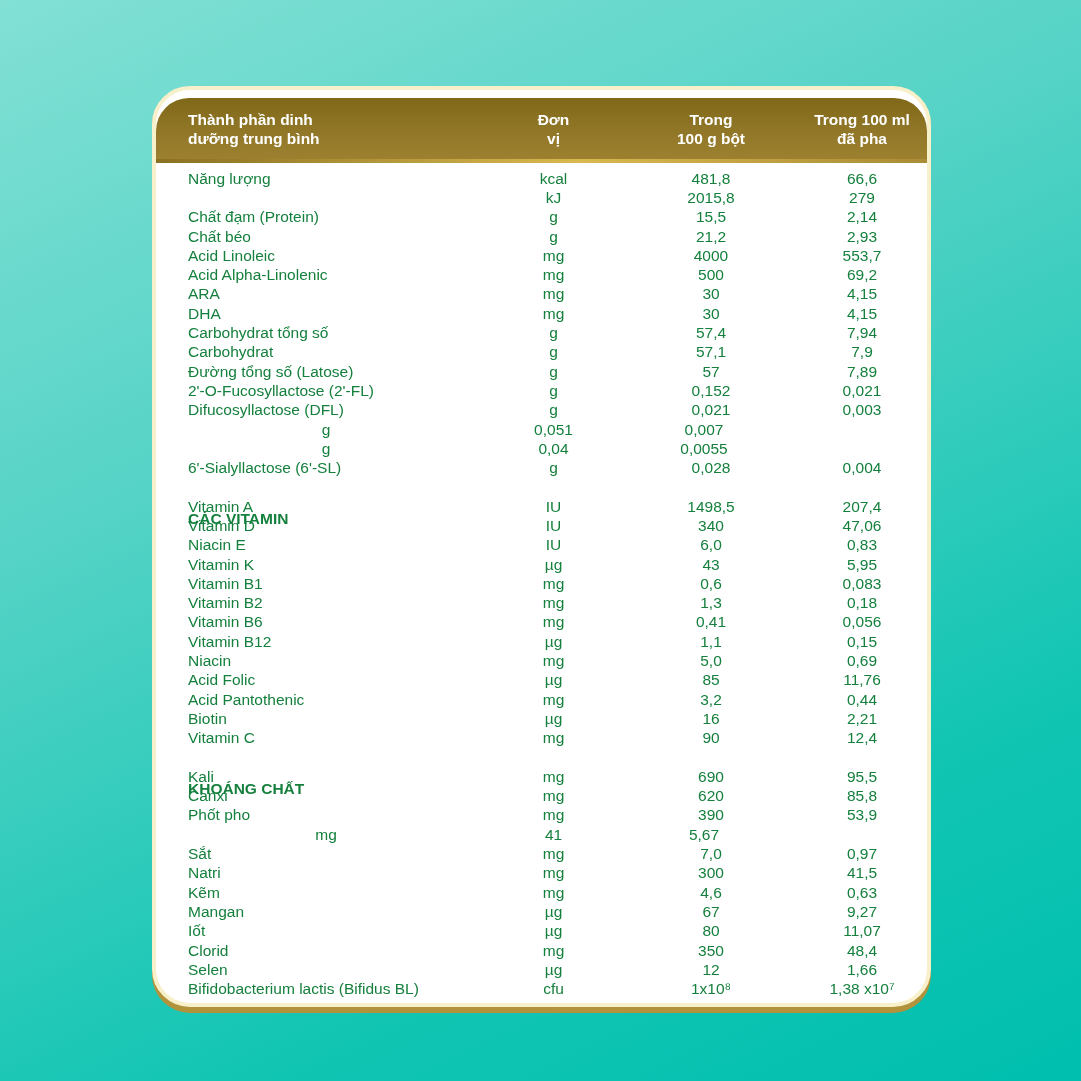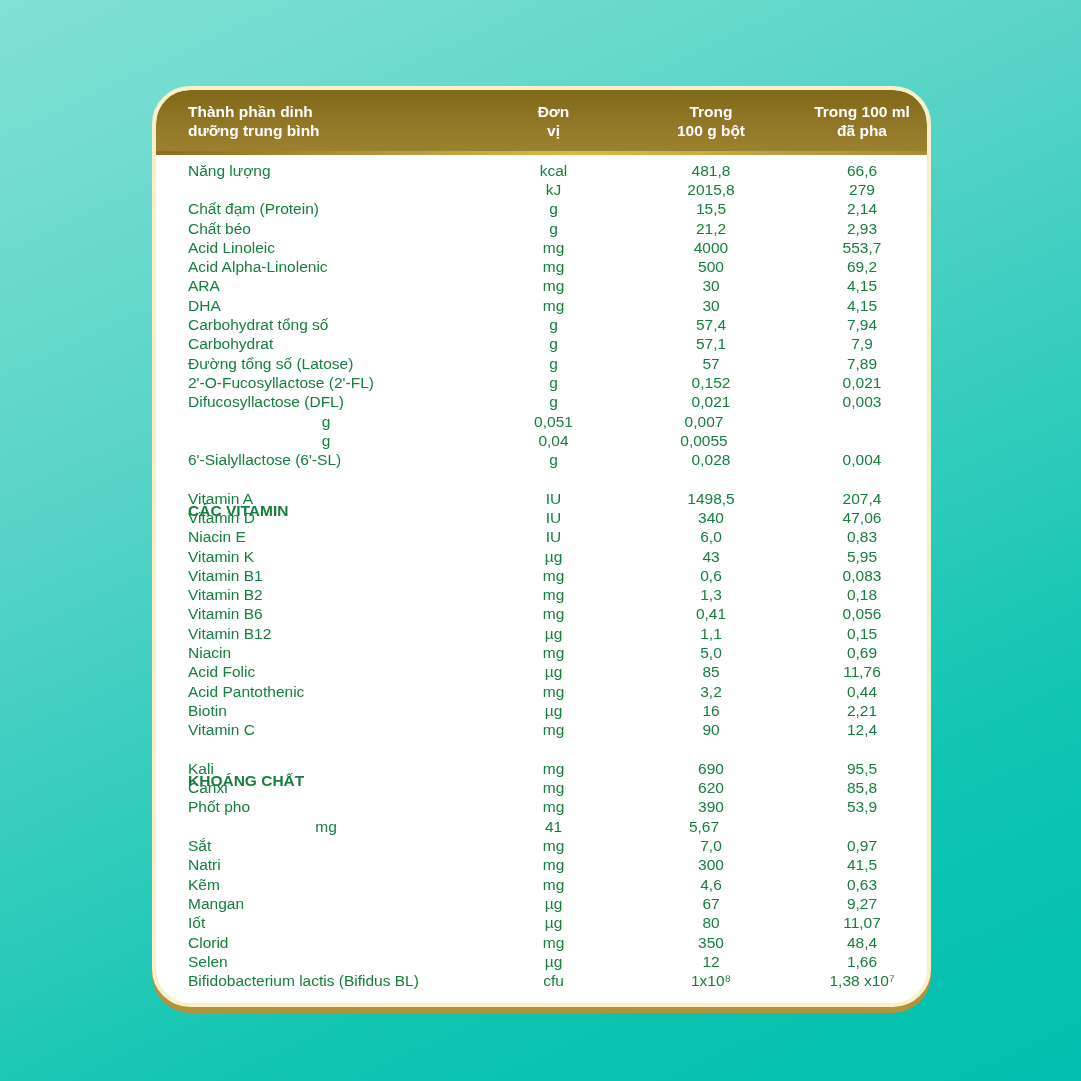--- a/index.html
+++ b/index.html
@@ -31,20 +31,21 @@
     background: linear-gradient(180deg, #806819 0%, #8e7525 45%, #9d8131 100%);
     border-radius: 33px 33px 0 0;
     display: grid;
     grid-template-columns: 340px 115px 200px 1fr;
     align-items: center;
     color: #ffffff;
     font-weight: bold;
     font-size: 15.5px;
     line-height: 19px;
     position: relative;
+    margin-top: 8px;
   }
   .card-header::after {
     content: "";
     position: absolute;
     left: 0; right: 0; bottom: -3px;
     height: 4px;
     background: linear-gradient(90deg, #8a7021 0%, #d8b94f 55%, #a98c35 100%);
   }
   .hc { text-align: center; }
   .hc1 { text-align: left; padding-left: 32px; }

